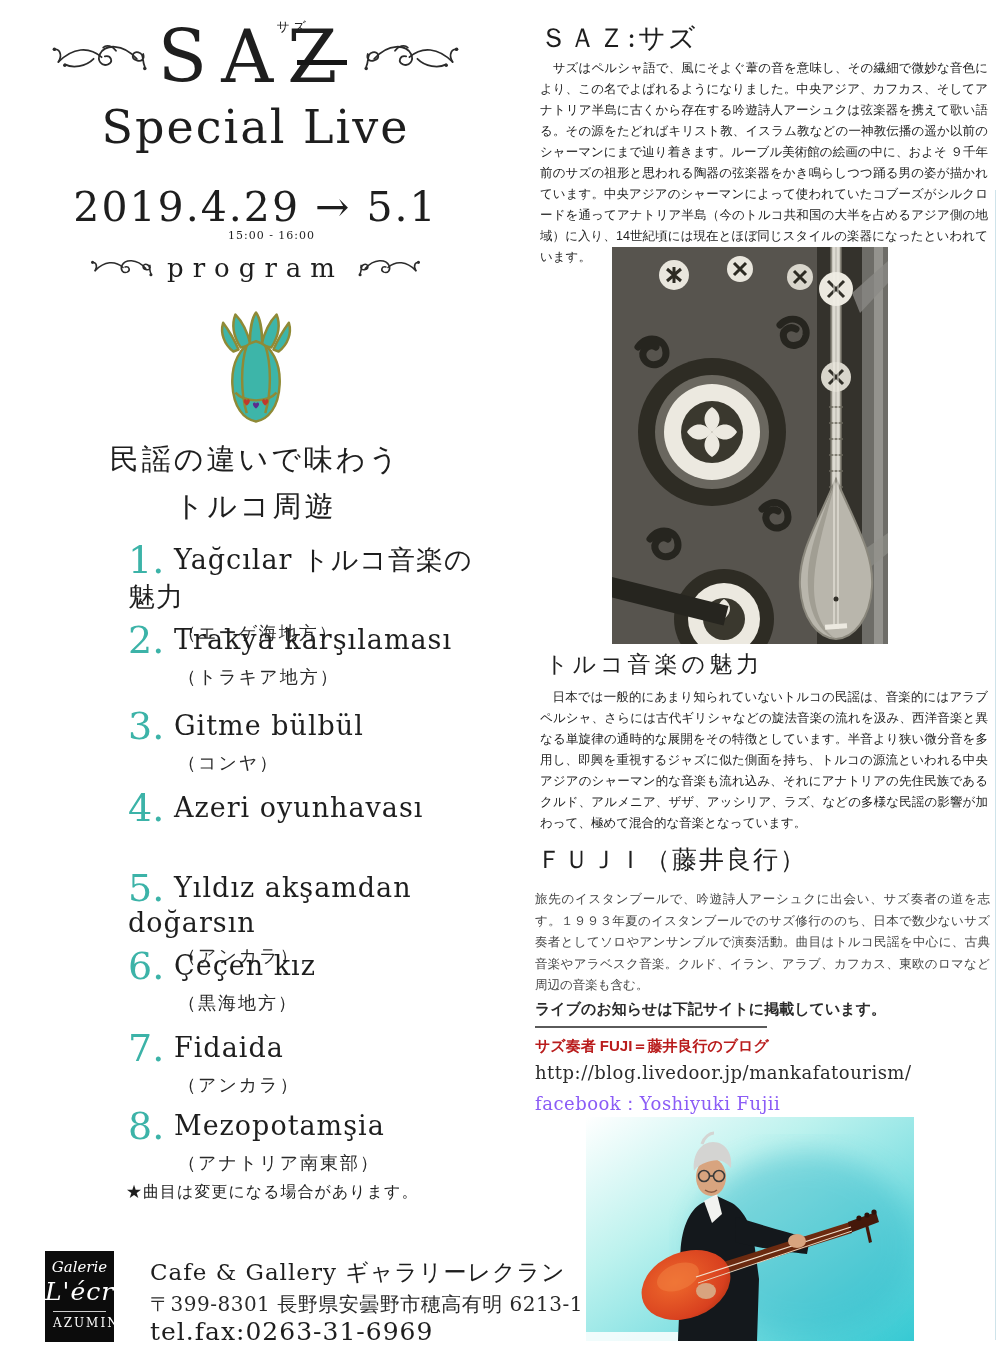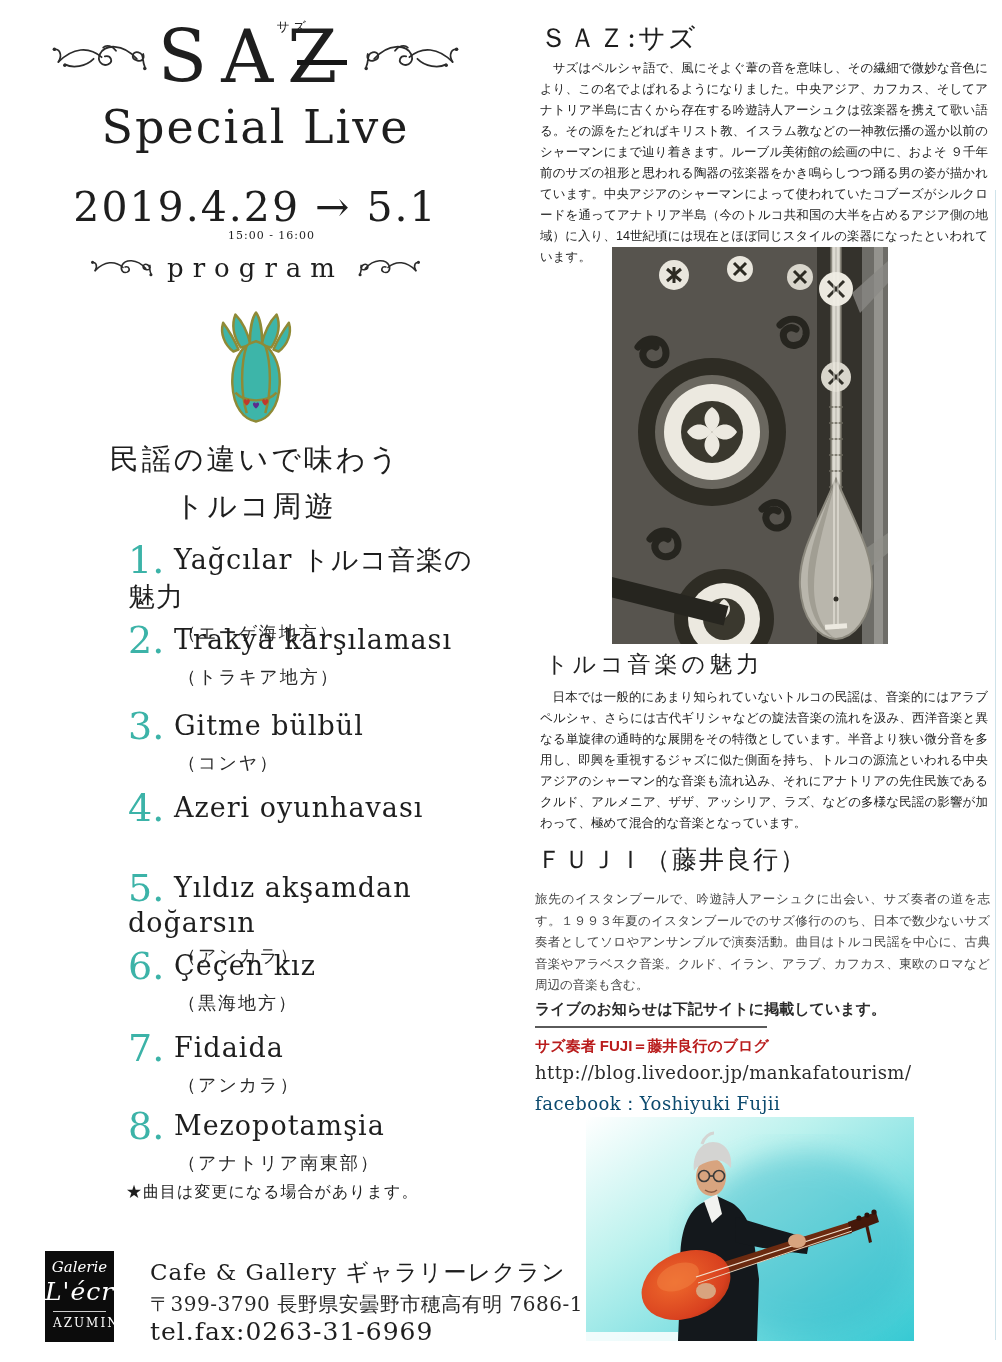--- a/index.html
+++ b/index.html
@@ -48,21 +48,21 @@
   .saz-body{left:540px;top:58px;}
   .photo1{left:612px;top:247px;width:276px;height:397px;}
   .music-heading{left:545px;top:649px;font-size:23px;letter-spacing:4px;}
   .music-body{left:540px;top:687px;}
   .fuji-heading{left:537px;top:843px;font-size:25px;letter-spacing:2px;}
   .fuji-body{left:535px;top:888px;width:455px;font-size:12.5px;line-height:21.5px;text-align:justify;color:#454545;}
   .live-info{left:535px;top:1000px;font-size:15px;font-weight:700;font-family:"Liberation Sans",sans-serif;color:#2b2b2b;}
   .blog-divider{left:535px;top:1026px;width:232px;height:2px;background:#5a5a5a;}
   .blog-label{left:535px;top:1037px;font-size:15px;font-weight:700;font-family:"Liberation Sans",sans-serif;color:#b91c1c;}
   .blog-url{left:535px;top:1062px;font-size:18px;letter-spacing:0.5px;color:#2b2b2b;}
-  .facebook-line{left:535px;top:1092px;font-size:18px;letter-spacing:0.5px;color:#0c4a6e;}
+  .facebook-line{left:535px;top:1092px;font-size:18px;letter-spacing:0.5px;color:#8b5cf6;}
   .photo2{left:586px;top:1117px;width:328px;height:224px;}
   .scan-edge{left:995px;top:190px;width:1px;height:1150px;background:#cfe3ea;}
 </style>
 </head>
 <body>
 
 <div class="page">
 
   <div class="abs title-row">
     <svg class="flourish" viewBox="0 0 120 50">
@@ -189,21 +189,21 @@
   </div>
 
   <div class="abs prog-note">★曲目は変更になる場合があります。</div>
 
   <div class="abs logo-box">
     <div class="logo-galerie">Galerie</div>
     <div class="logo-lecrin">L'écrin</div>
     <div class="logo-azumino">AZUMINO</div>
   </div>
   <div class="abs venue-name">Cafe &amp; Gallery ギャラリーレクラン</div>
-  <div class="abs venue-address">〒399-3790 長野県安曇野市穂高有明 7686-1</div>
+  <div class="abs venue-address">〒399-8301 長野県安曇野市穂高有明 6213-1</div>
   <div class="abs venue-tel">tel.fax:0263-31-6969</div>
 
   <div class="abs saz-heading">ＳＡＺ:サズ</div>
   <div class="abs jp-body saz-body">　サズはペルシャ語で、風にそよぐ葦の音を意味し、その繊細で微妙な音色により、この名でよばれるようになりました。中央アジア、カフカス、そしてアナトリア半島に古くから存在する吟遊詩人アーシュクは弦楽器を携えて歌い語る。その源をたどればキリスト教、イスラム教などの一神教伝播の遥か以前のシャーマンにまで辿り着きます。ルーブル美術館の絵画の中に、およそ ９千年前のサズの祖形と思われる陶器の弦楽器をかき鳴らしつつ踊る男の姿が描かれています。中央アジアのシャーマンによって使われていたコブーズがシルクロードを通ってアナトリア半島（今のトルコ共和国の大半を占めるアジア側の地域）に入り、14世紀頃には現在とほぼ同じスタイルの楽器になったといわれています。</div>
 
   <svg class="abs photo1" viewBox="0 0 276 397">
     <rect width="276" height="397" fill="#4e4c47"></rect>
     <rect x="0" y="0" width="210" height="397" fill="#57544e"></rect>
 
     <g>

